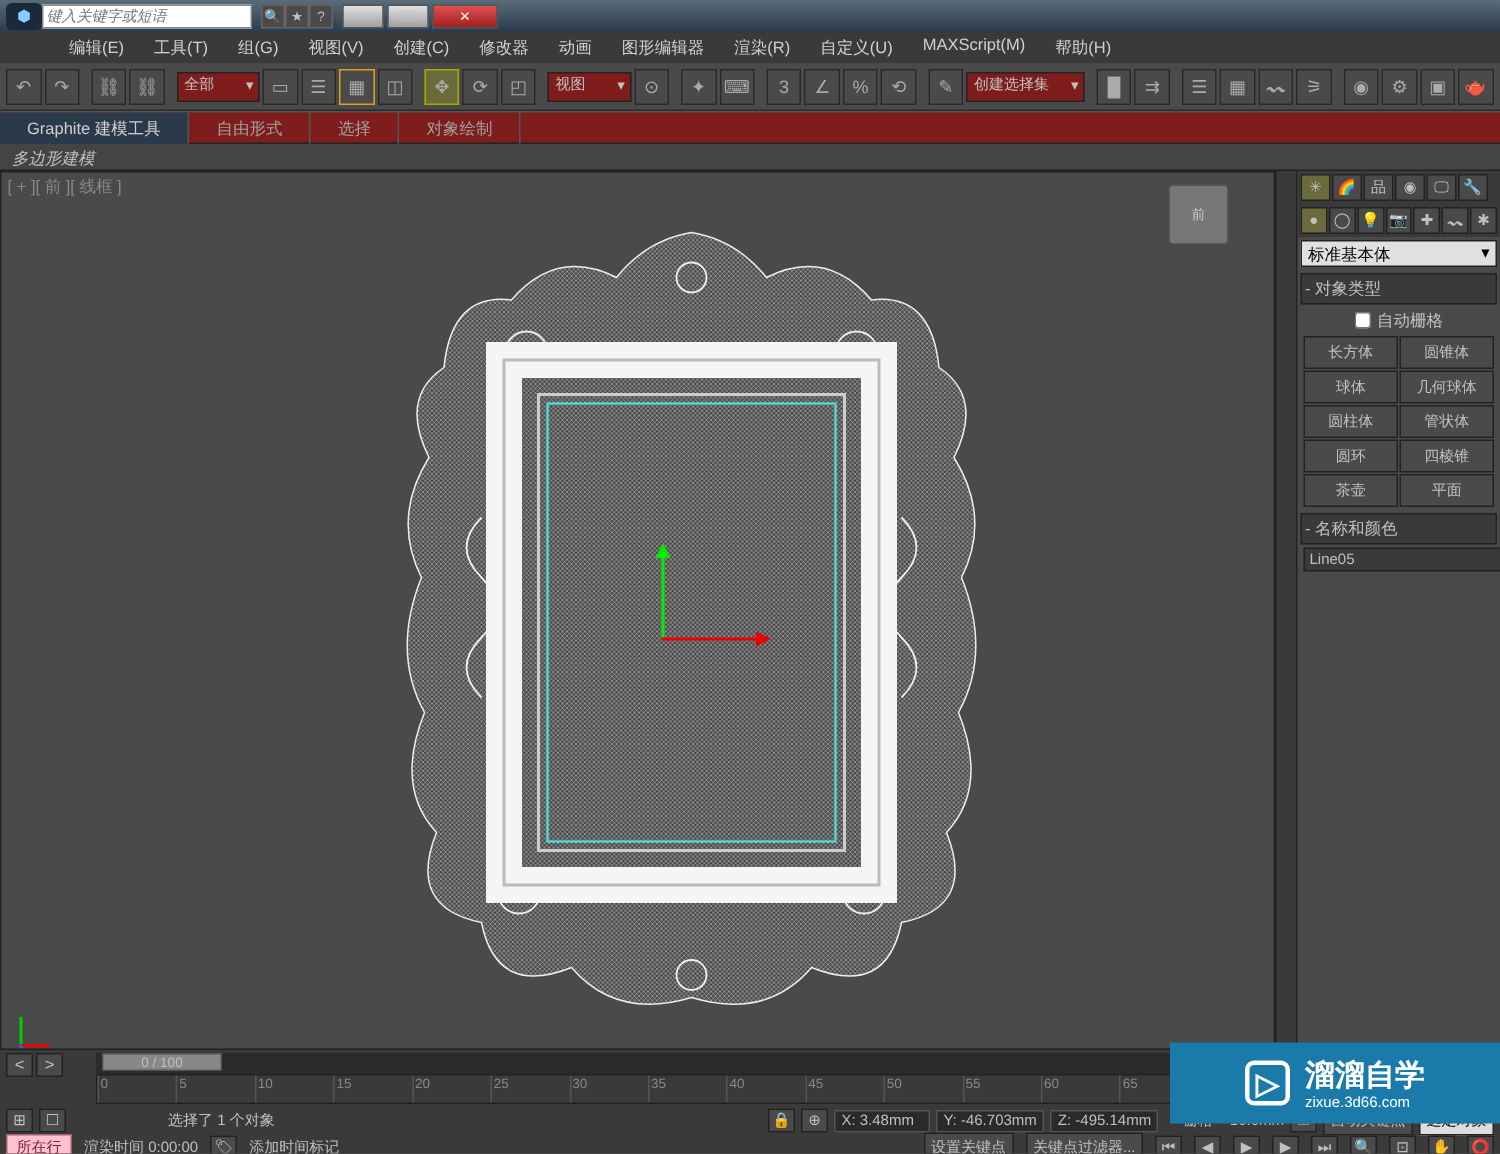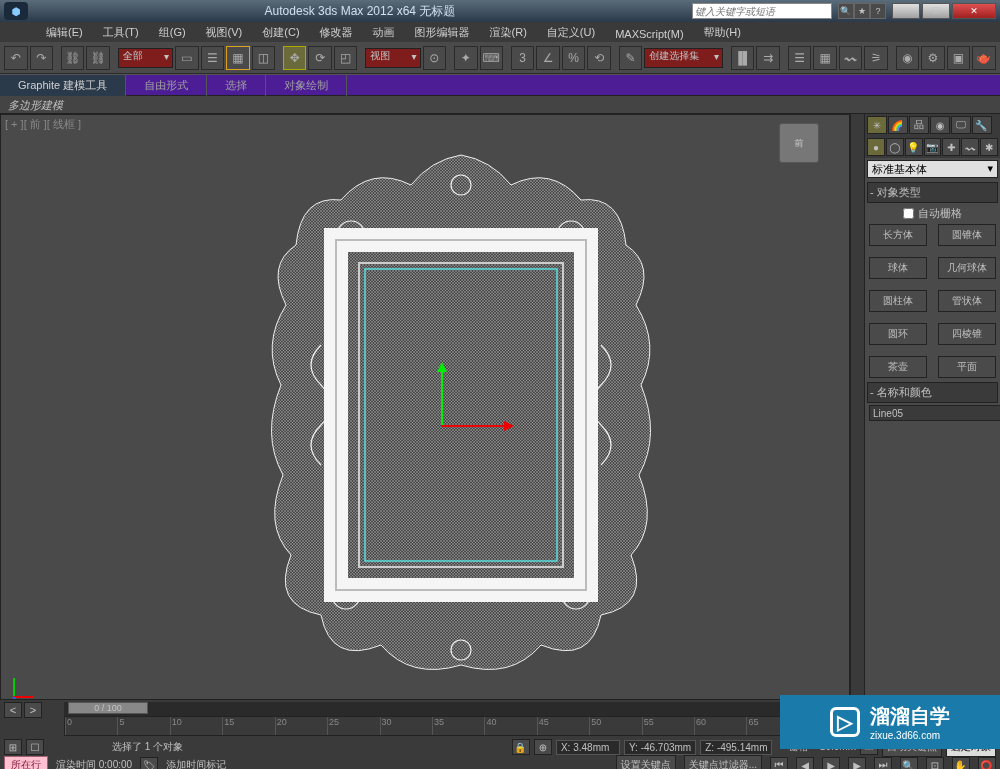--- a/index.html
+++ b/index.html
@@ -9,34 +9,34 @@
 .titlebar { height: 22px; background: linear-gradient(#5a6b7a,#2a3a4a); display: flex; align-items: center; padding: 0 4px; position: relative; }
 .app-icon { width: 24px; height: 18px; background: #1a2a3a; border-radius: 4px; display:flex; align-items:center; justify-content:center; color:#8cf; font-weight:bold; font-size:10px;}
 .title-text { flex: 1; text-align: center; color: #d0e0f0; font-size: 12px; }
 .title-search { width: 140px; height: 16px; background: #fff; border: 1px solid #888; font-size: 10px; font-style: italic; color: #888; padding: 0 2px; margin-right: 6px; }
 .title-btns { display: flex; gap: 2px; margin-left: 6px; }
 .title-btn { width: 28px; height: 16px; background: linear-gradient(#e0e0e0,#a0a0a0); border: 1px solid #555; display:flex; align-items:center; justify-content:center; font-size:9px;}
 .title-btn.close { width: 44px; background: linear-gradient(#e05050,#a02020); color:#fff;}
 .title-mini { width:16px; height:16px; background:#4a4a4a; border:1px solid #666; display:flex;align-items:center;justify-content:center; font-size:9px;}
 
 
-.menubar { height: 20px; background: #3a3a3a; display: flex; align-items: flex-end; padding: 0 36px 0 36px; gap: 0; }
+.menubar { height: 20px; background: #3a3a3a; display: flex; align-items: flex-start; padding: 0 36px 0 36px; gap: 0; }
 .menu-item { padding: 2px 10px; font-size: 11px; color: #d0d0d0; cursor: default; white-space:nowrap;}
 
 
 .toolbar { height: 32px; background: #4a4a4a; border-bottom: 1px solid #2a2a2a; display: flex; align-items: center; padding: 2px 4px; gap: 2px; }
 .tb-btn { width: 24px; height: 24px; background: #4a4a4a; border: 1px solid #2a2a2a; display:flex; align-items:center; justify-content:center; font-size:12px; color:#aaa; cursor:default;}
 .tb-btn.active { background: #6a6a3a; border-color:#aa0;}
 .tb-btn.highlight { border-color:#e0a020;}
 .tb-sep { width: 4px; }
 .tb-dropdown { height: 20px; background: #7f1d1d; border: 1px solid #222; color: #c0c0c0; font-size: 10px; padding: 0 16px 0 4px; position:relative;}
 .tb-dropdown::after{content:"▾"; position:absolute; right:3px; top:2px;}
 
 
-.ribbon { height: 22px; background: #4c1d95; border-top:1px solid #555; border-bottom: 1px solid #222; display: flex; align-items: center; }
+.ribbon { height: 22px; background: #7f1d1d; border-top:1px solid #555; border-bottom: 1px solid #222; display: flex; align-items: center; }
 .ribbon-tab { padding: 3px 18px; font-size: 11px; color: #a0a0a0; border-right: 1px solid #555;}
 .ribbon-tab.active { background: #2a3a4a; color: #d0d0d0; }
 .ribbon-sub { height: 18px; background: #444; padding: 2px 8px; font-size: 11px; border-bottom:1px solid #222;font-style:italic;}
 
 
 .workspace { display: flex; height: calc(100% - 164px); }
 .viewport { flex: 1; background: #4a4a4a; position: relative; border: 1px solid #222; }
 .vp-label { position: absolute; top: 2px; left: 4px; color: #888; font-size: 11px; }
 .vp-cube { position:absolute; top:8px; right:30px; width:40px; height:40px; background:#777; border:1px solid #555; border-radius:3px; display:flex;align-items:center;justify-content:center; font-size:9px; color:#ccc;}
 
@@ -56,21 +56,21 @@
 .cmd-tabs { display:flex; gap:1px; padding:2px; background:#3a3a3a;}
 .cmd-tab { width:20px; height:18px; background:#4a4a4a; border:1px solid #222; display:flex;align-items:center;justify-content:center; font-size:10px;}
 .cmd-tab.active { background:#6a6a3a;}
 .cmd-subtabs { display:flex; gap:1px; padding:2px; background:#3a3a3a;}
 .cmd-dd { height:18px; background:#e0e0e0; border:1px solid #222; color:#000; font-size:11px; padding:1px 4px; margin:2px; position:relative;}
 .cmd-dd::after{content:"▾"; position:absolute; right:4px;}
 .cmd-rollout { margin:2px;}
 .cmd-rollout-hdr { background:#3a3a3a; border:1px solid #222; padding:2px; font-size:11px;}
 .cmd-check { display:flex; align-items:center; justify-content:center; padding:3px; font-size:11px; gap:4px;}
 .cmd-check input{width:11px;height:11px;}
-.cmd-btn-grid { display:grid; grid-template-columns:1fr 1fr; gap:11px; padding:0 2px;}
+.cmd-btn-grid { display:grid; grid-template-columns:1fr 1fr; gap:1px; padding:0 2px;}
 .cmd-btn { background:#4a4a4a; border:1px solid #222; text-align:center; padding:3px 2px; font-size:10px;}
 .cmd-name-row { display:flex; padding:2px; gap:2px;}
 .cmd-name-input { flex:1; height:16px; background:#3a3a3a; border:1px solid #222; color:#c0c0c0; font-size:10px; padding:0 3px;}
 
 
 .timeline-area { position:absolute; bottom:0; left:0; right:0; height:70px; background:#3a3a3a; border-top:1px solid #222;}
 .slider-row { height:14px; background:#2a2a2a; position:relative; margin:2px 200px 0 64px;}
 .slider-handle { position:absolute; left:4px; width:80px; height:12px; background:#888; border:1px solid #555; font-size:9px; text-align:center;}
 .ticks-row { height:20px; background:#3a3a3a; position:relative; margin:0 200px 0 64px; border:1px solid #222; display:flex;}
 .tick { flex:1; border-left:1px solid #555; font-size:9px; padding-left:1px; color:#888;}
@@ -87,21 +87,20 @@
 .watermark-sub { font-size:10px; font-weight:normal; display:block;}
 
 
 .vscroll { width:14px; background:#3a3a3a; border-left:1px solid #222;}
 </style>
 </head>
 <body>
 
 <div class="titlebar">
   <div class="app-icon">⬢</div>
-  <div class="title-text">Autodesk 3ds Max 2012 x64   无标题</div>
   <input class="title-search" placeholder="键入关键字或短语" style="">
   <div class="title-mini">🔍</div>
   <div class="title-mini">★</div>
   <div class="title-mini">?</div>
   <div class="title-btns">
     <div class="title-btn">—</div>
     <div class="title-btn">☐</div>
     <div class="title-btn close">✕</div>
   </div>
 </div>

